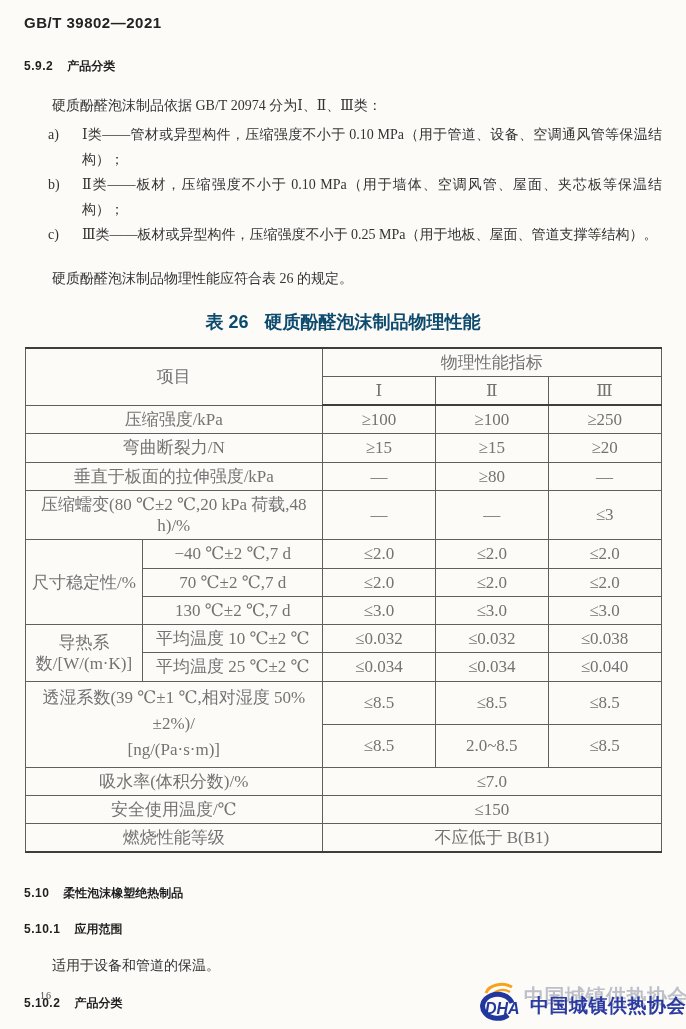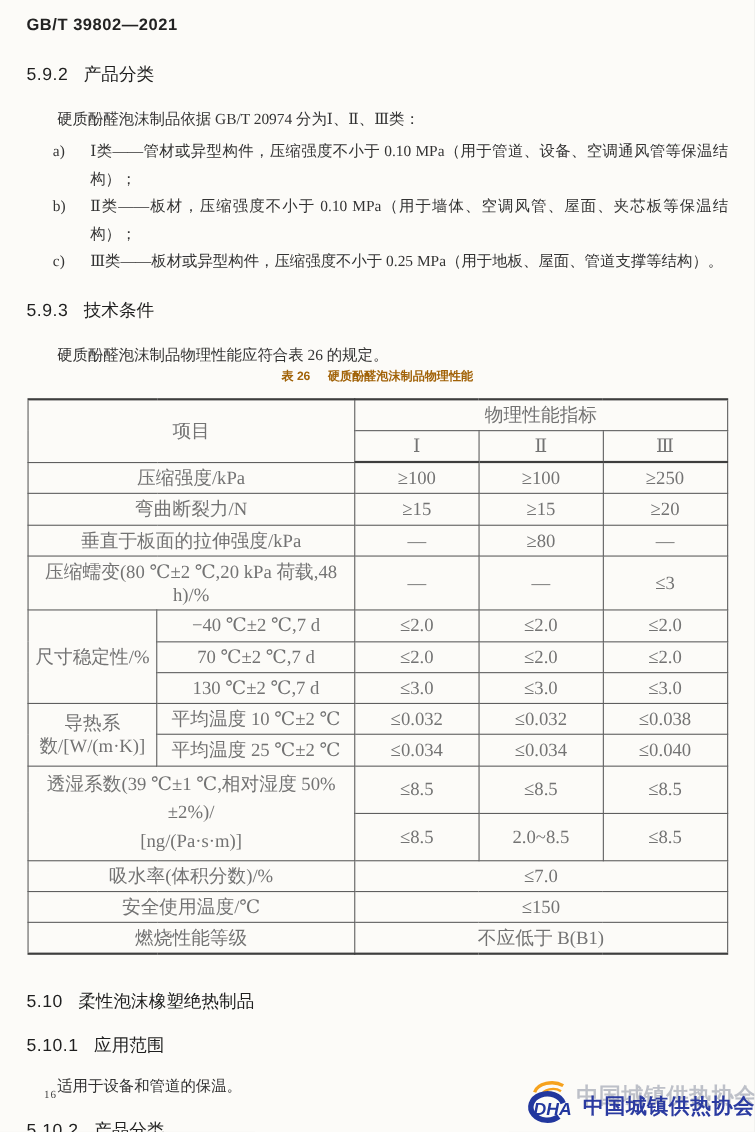--- a/index.html
+++ b/index.html
@@ -15,36 +15,37 @@
     overflow:hidden;
   }
   .doc-num {
     font-family:"Liberation Sans","DejaVu Sans",sans-serif;
     font-weight:bold; font-size:15px; letter-spacing:.5px;
     color:#222;
     margin-top:4px;
   }
   .sec-heading {
     font-family:"Liberation Sans","DejaVu Sans",sans-serif;
-    font-weight:normal; font-size:16px; color:#1f1f1f;
+    font-weight:bold; font-size:12px; color:#1f1f1f;
   }
   .sec-heading .sec-num { margin-right:14px; letter-spacing:.5px; }
   .mt-lg { margin-top:27px; }
   .mt-md { margin-top:20px; }
   .body-p {
     font-size:14px; line-height:1.5; text-indent:2em; color:#333;
   }
   .list { margin-top:7px; padding-left:24px; }
   .list-item { display:flex; font-size:14px; line-height:1.78; color:#333; }
   .list-marker { width:34px; flex:0 0 34px; }
   .list-text { flex:1; text-align:justify; }
   .tbl-caption {
     text-align:center;
     font-family:"Liberation Sans","DejaVu Sans",sans-serif;
-    font-weight:bold; font-size:11px; color:#a16207;
+    font-weight:bold; font-size:18px; color:#0c4a6e;
+    margin-top:21px;
   }
   .tbl-caption .cap-label { margin-right:16px; }
   table.std {
     width:637px; margin:13px auto 0 auto;
     border-collapse:collapse;
     border-top:2px solid #3e3e3e;
     border-bottom:2px solid #3e3e3e;
   }
   table.std td {
     border:1px solid #5f5f5f;
@@ -96,23 +97,20 @@
     <div class="list-item">
       <span class="list-marker">b)</span>
       <span class="list-text">Ⅱ类——板材，压缩强度不小于 0.10 MPa（用于墙体、空调风管、屋面、夹芯板等保温结构）；</span>
     </div>
     <div class="list-item">
       <span class="list-marker">c)</span>
       <span class="list-text">Ⅲ类——板材或异型构件，压缩强度不小于 0.25 MPa（用于地板、屋面、管道支撑等结构）。</span>
     </div>
   </div>
 
-  <div class="sec-heading mt-md">
-    <span class="sec-num">5.9.3</span><span>技术条件</span>
-  </div>
   <p class="body-p mt-md">硬质酚醛泡沫制品物理性能应符合表 26 的规定。</p>
 
   <div class="tbl-caption">
     <span class="cap-label">表 26</span><span>硬质酚醛泡沫制品物理性能</span>
   </div>
 
   <table class="std">
     <colgroup>
       <col style="width:118px">
         <col style="width:180px">

